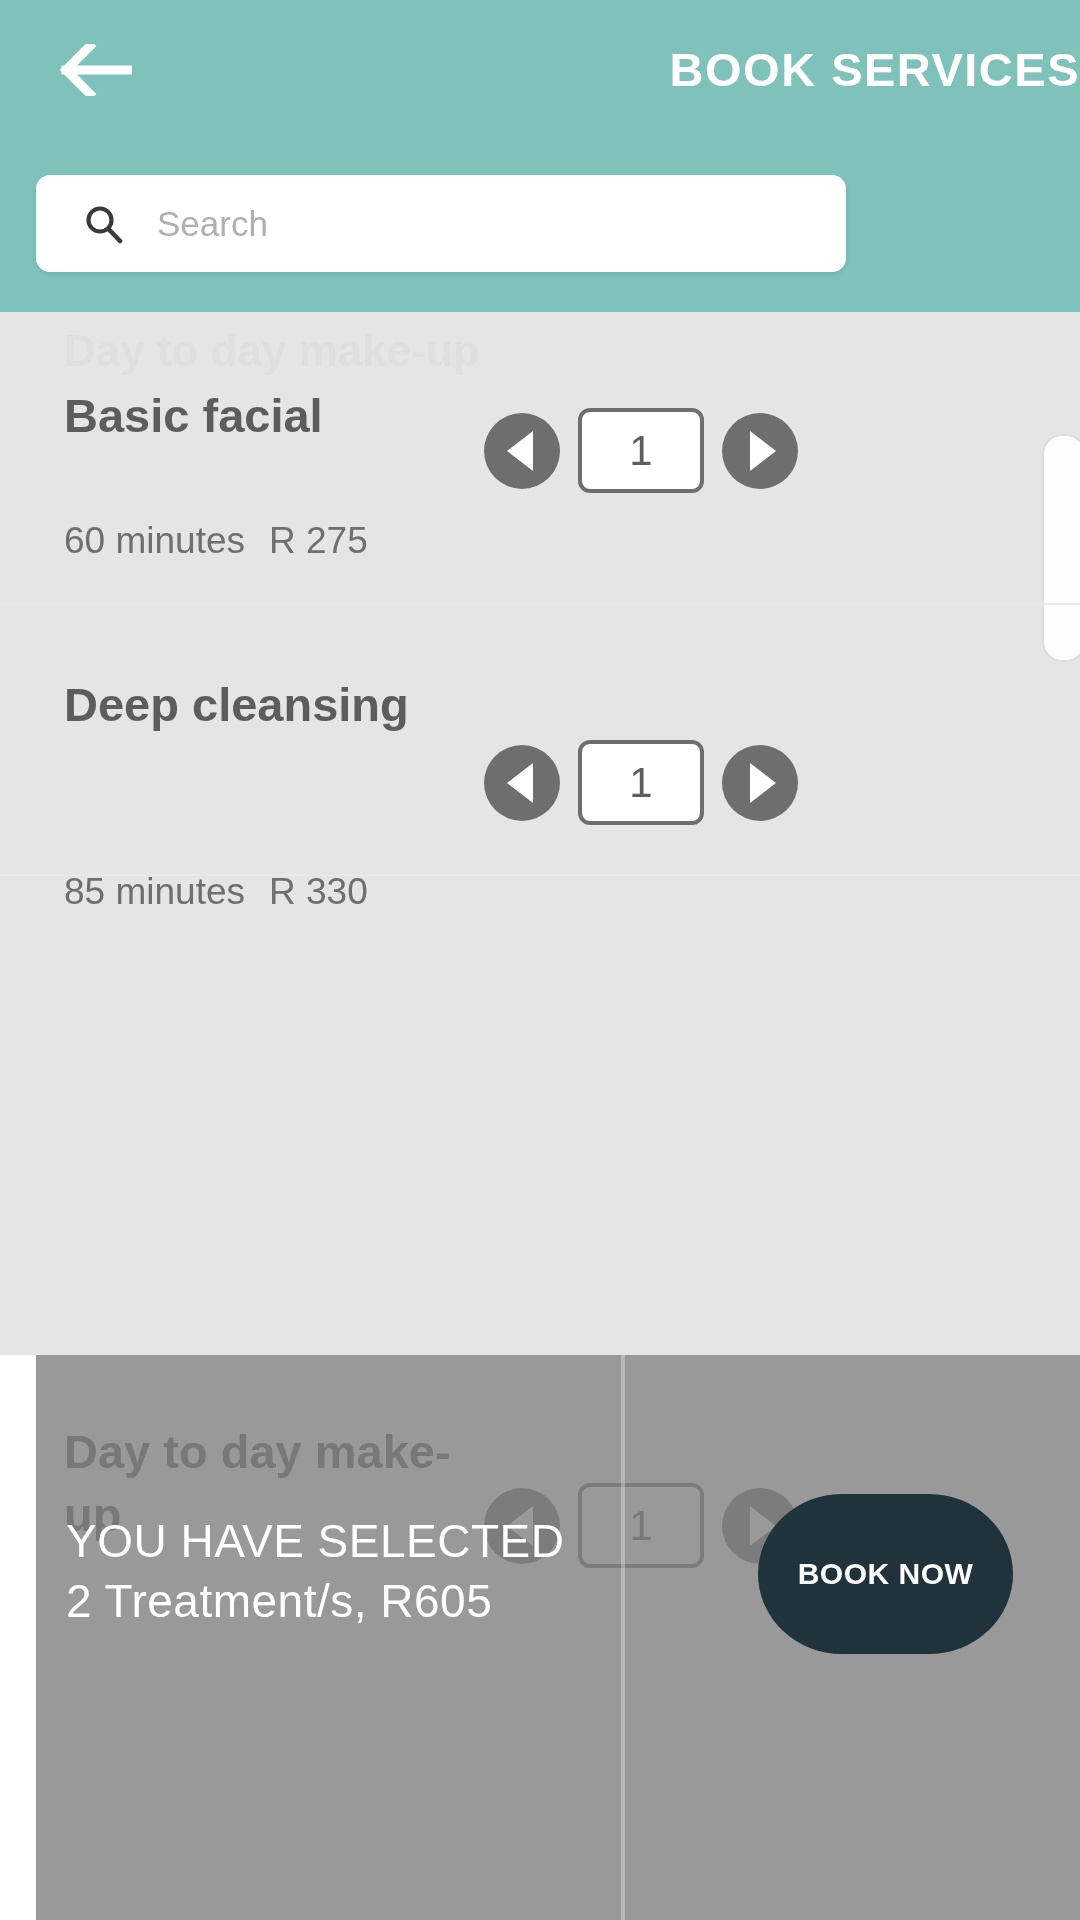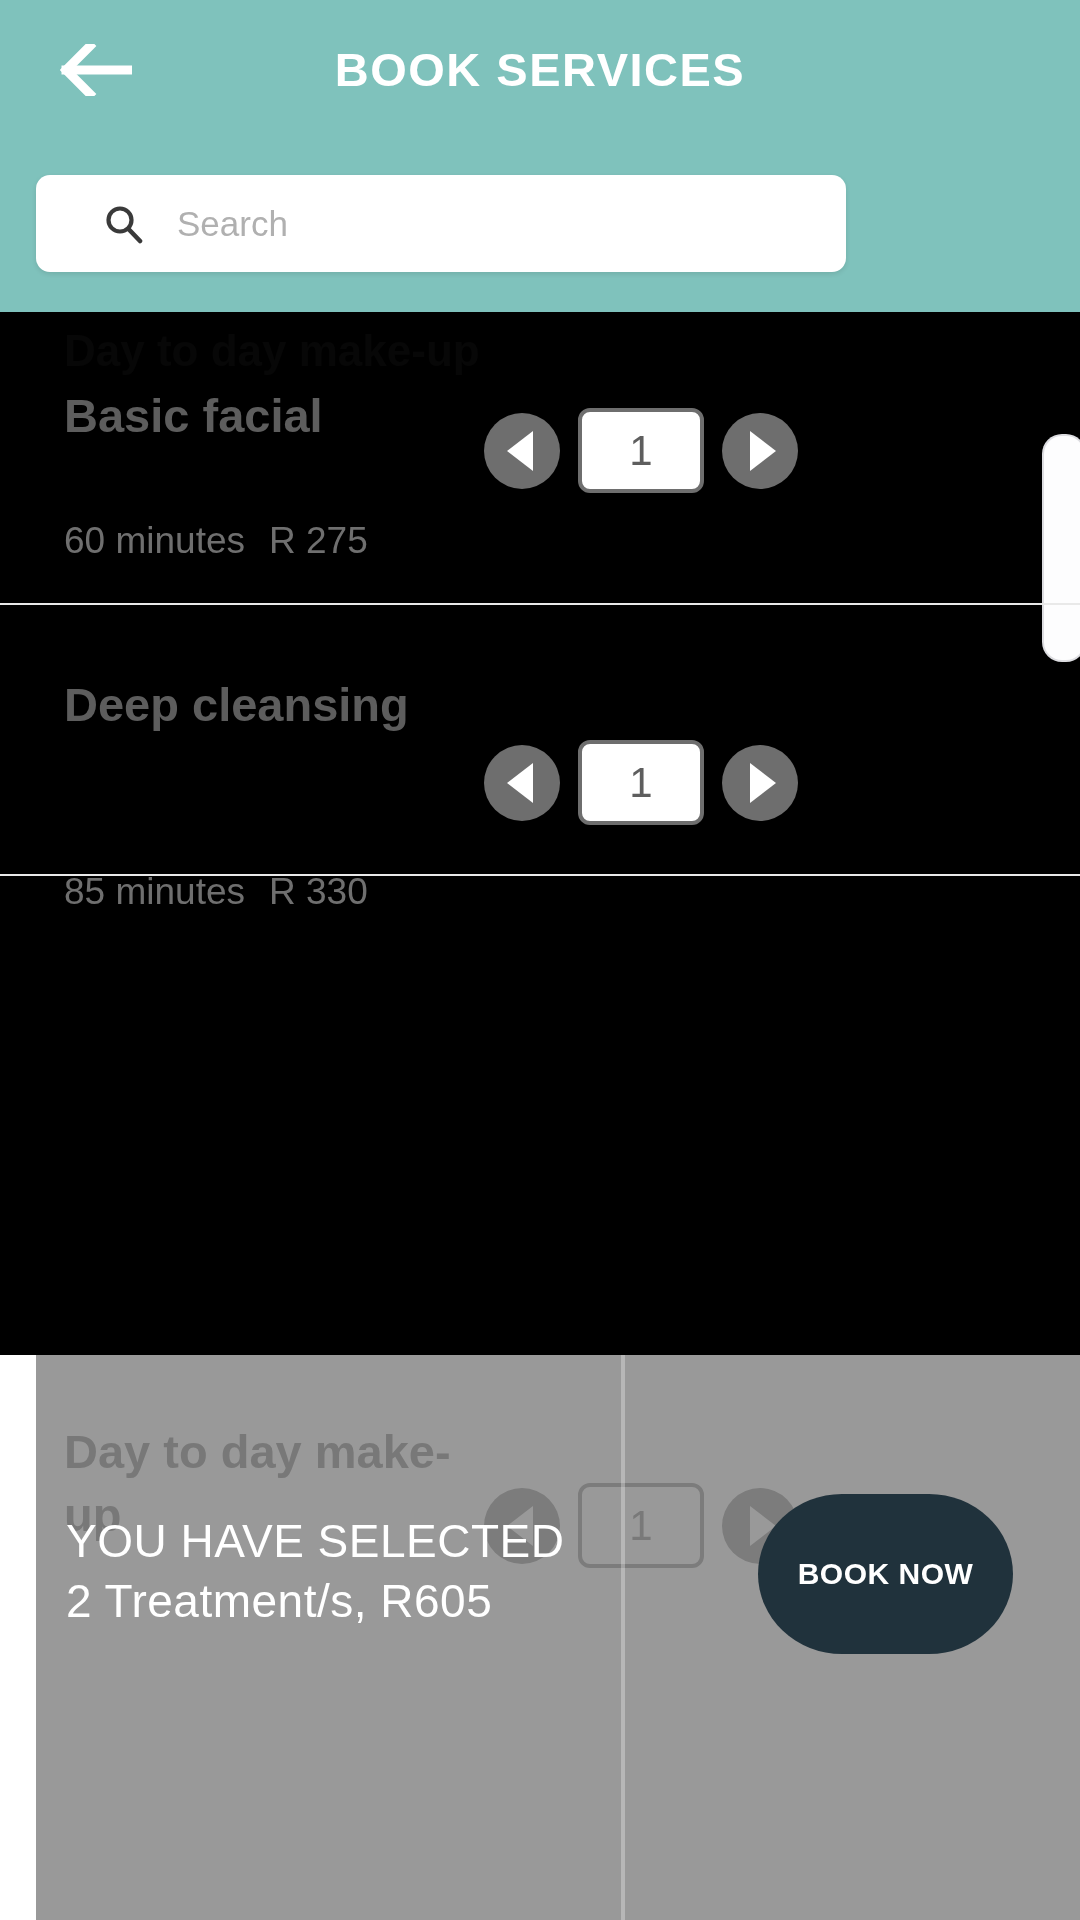--- a/index.html
+++ b/index.html
@@ -17,44 +17,44 @@
     background:#7fc2bc;
     z-index:5;
   }
   .back-btn {
     position:absolute; left:48px; top:36px; width:96px; height:68px;
     display:flex; align-items:center; justify-content:center;
   }
   .back-btn svg { display:block; }
   .page-title {
     position:absolute; left:0; top:42px; width:1080px;
-    text-align:center;
+    text-align:right;
     font-size:47px; font-weight:bold; color:#ffffff;
     letter-spacing:1.5px;
     line-height:56px;
   }
   .searchbar {
     position:absolute; left:36px; top:175px; width:810px; height:97px;
     background:#ffffff; border-radius:14px;
     box-shadow:0 2px 5px rgba(0,0,0,0.10);
-    display:flex; align-items:center;padding-left:20px;
+    display:flex; align-items:center;
   }
   .search-icon { margin-left:48px; width:40px; height:40px; display:block; flex:none; }
   .search-input {
     border:none; outline:none; background:transparent;
     margin-left:33px; flex:1; height:100%;
     font-family:"Liberation Sans", sans-serif;
     font-size:35px; color:#555;
   }
   .search-input::placeholder { color:#b0b0b0; }
 
   
   .list {
     position:absolute; left:0; top:312px; width:1080px; height:1608px;
-    background:#000000; z-index:2;
+    background:#e5e5e5; z-index:2;
   }
   .ghost-top {
     position:absolute; left:64px; top:14px; width:820px; height:54px;
     font-size:44px; font-weight:bold;
     color:rgba(120,120,120,0.055);
     white-space:nowrap; overflow:hidden;
   }
   .side-card {
     position:absolute; right:-6px; top:122px; width:44px; height:228px;
     border:2px solid rgba(150,150,160,0.30);

